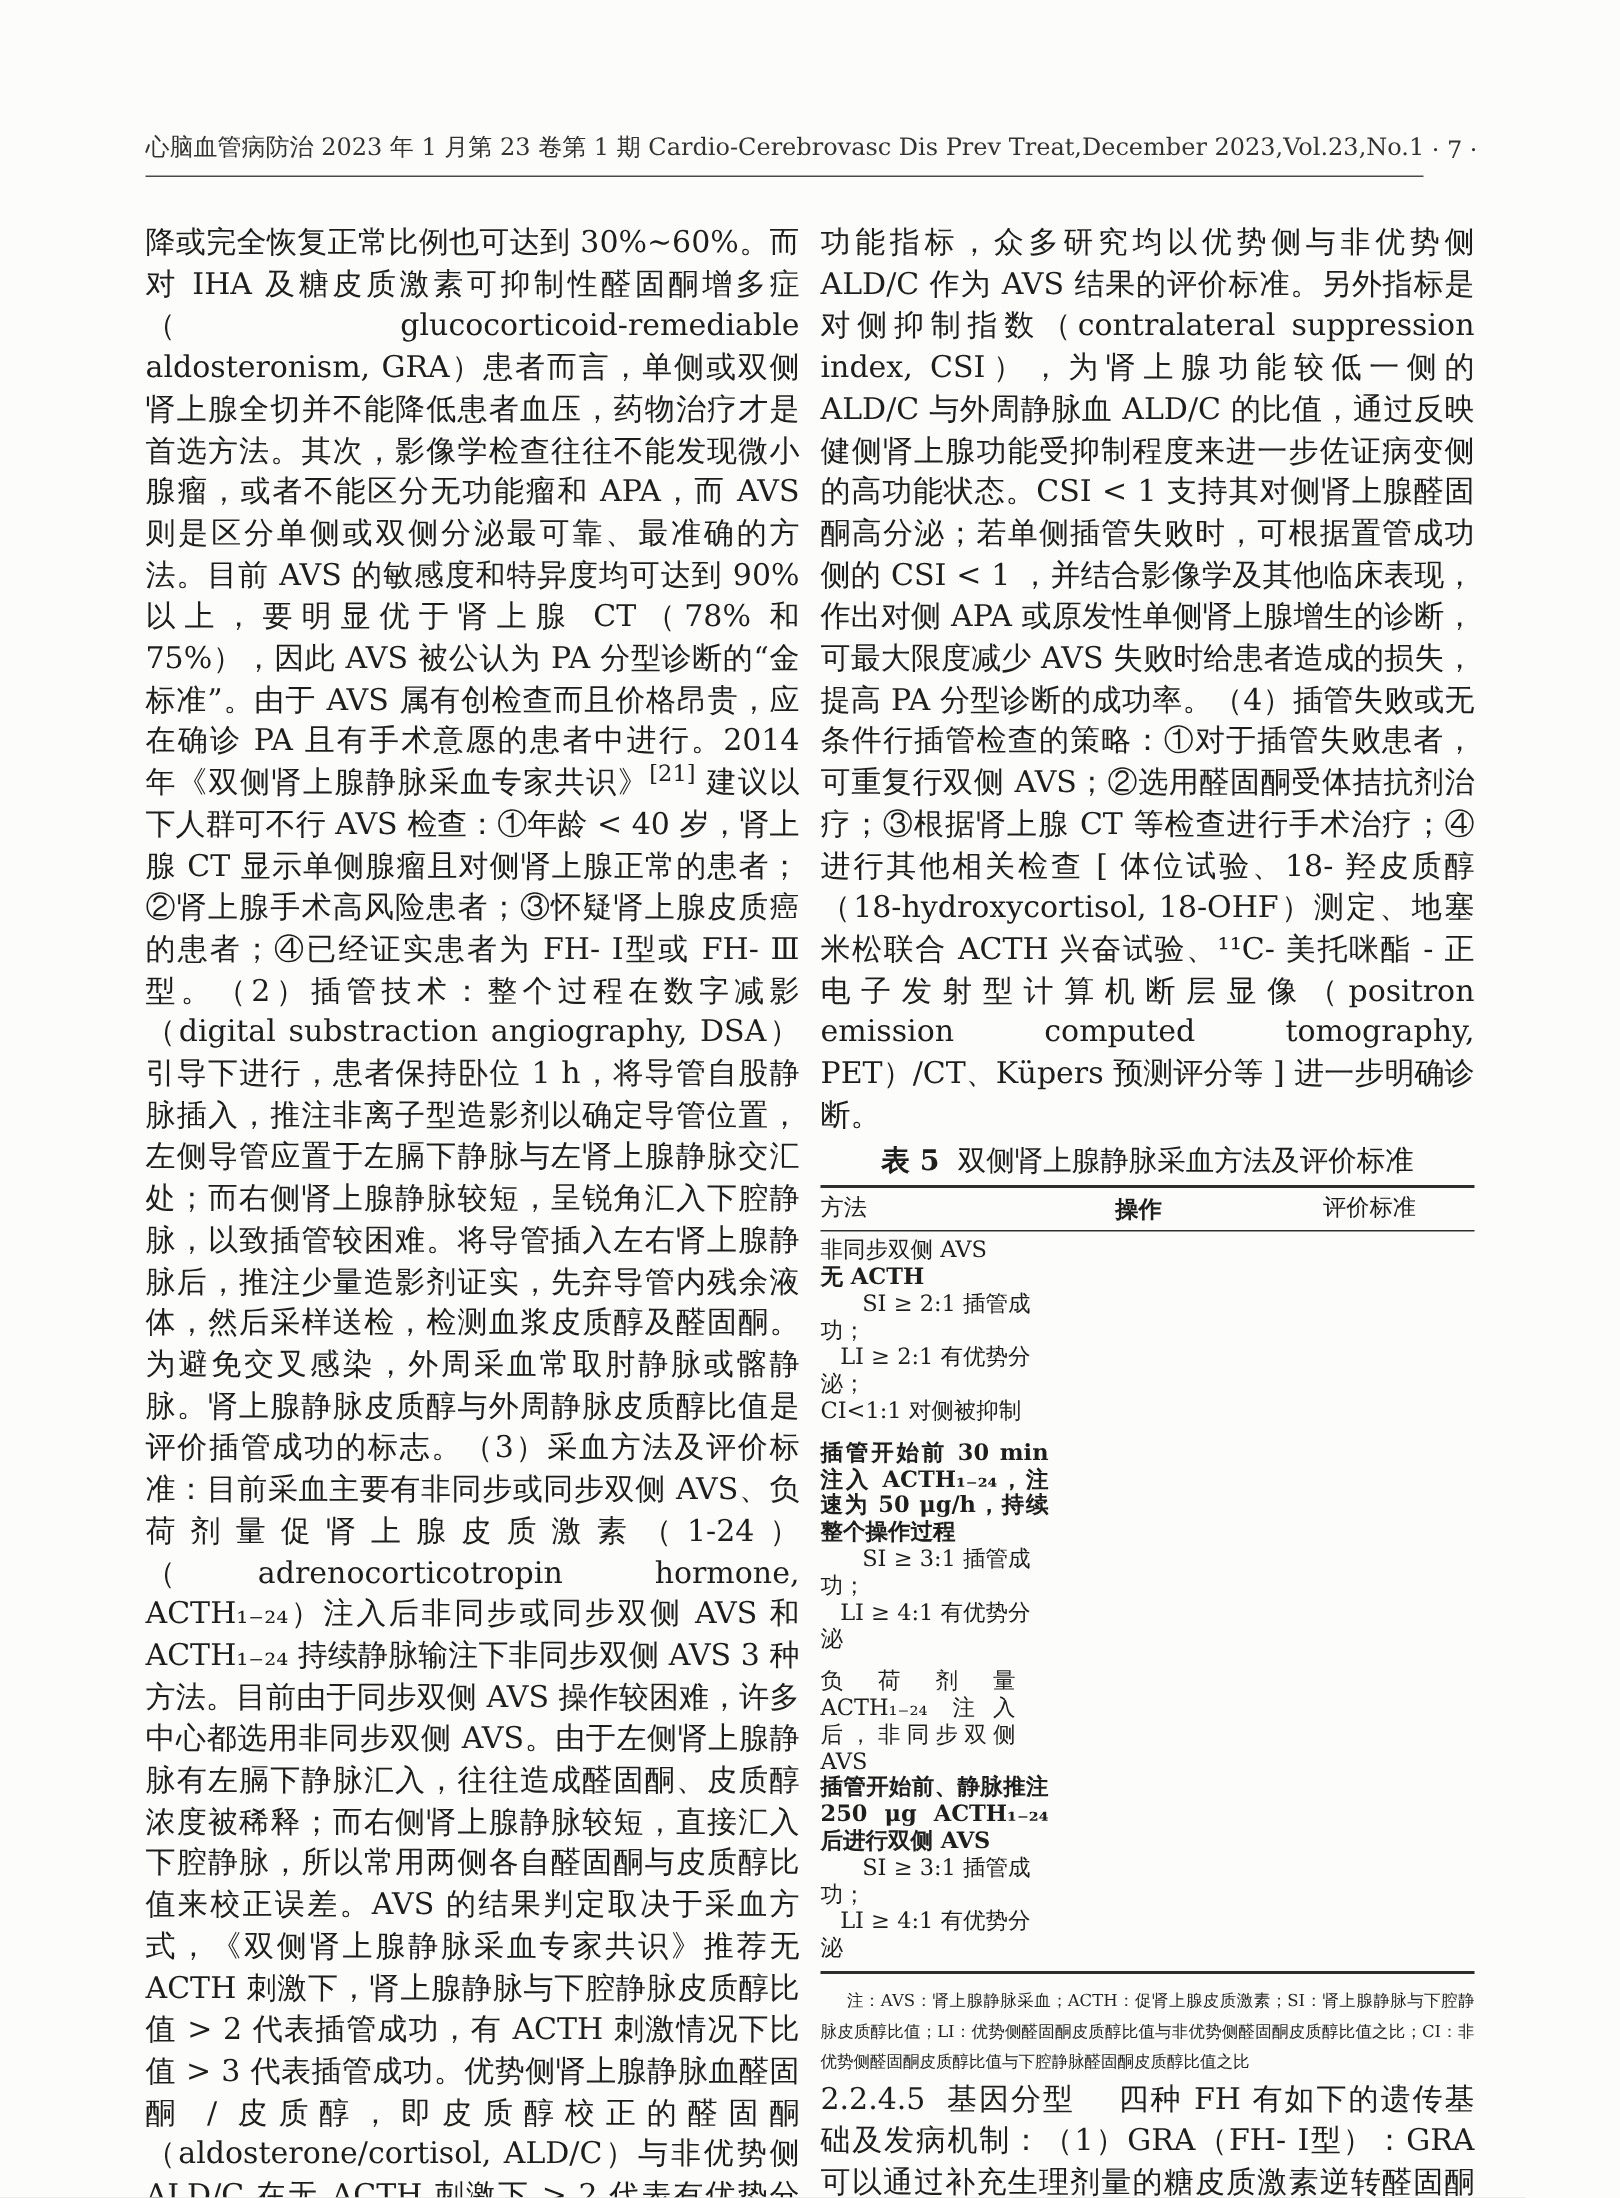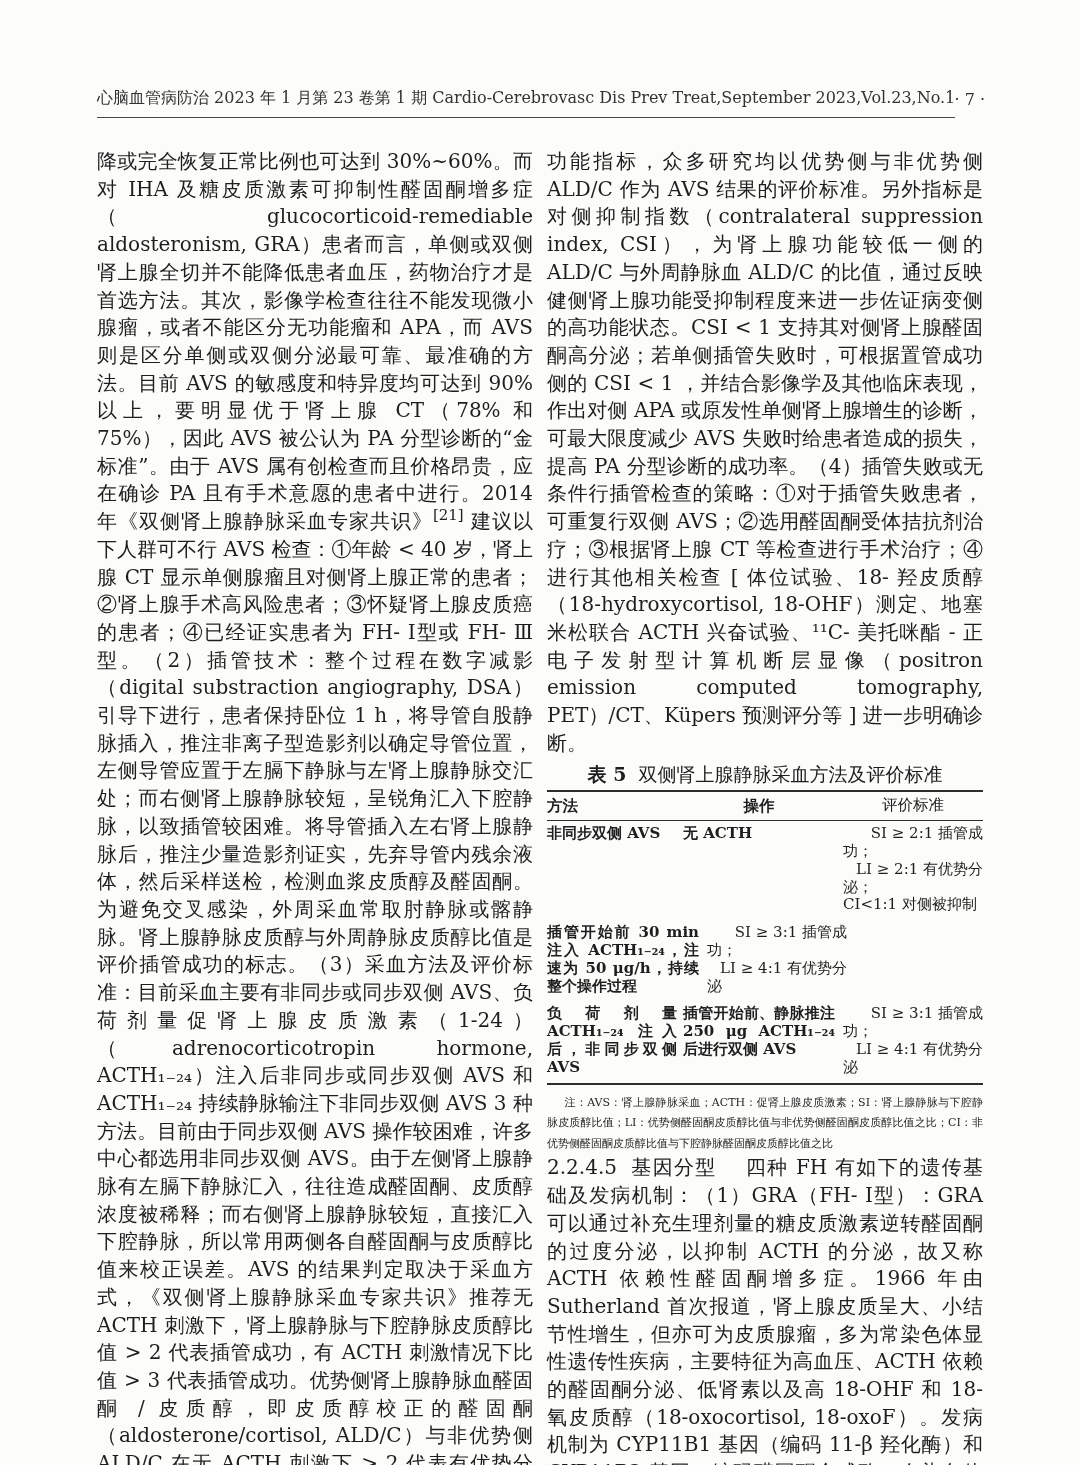--- a/index.html
+++ b/index.html
@@ -15,41 +15,41 @@
   .col-left{left:97px;}
   .col-right{left:547px;}
   p.para{margin:0;padding:0;}
   sup.ref{font-size:15px;line-height:0;vertical-align:super;}
   
   .tblwrap{margin-top:6px;font-size:15px;line-height:17.8px;}
   .tbl-title{text-align:center;font-size:19px;line-height:22px;margin-bottom:5px;text-align-last:center;}
   .tbl-title .b{font-weight:bold;margin-right:12px;}
   .tbl-grid{border-top:2px solid #2e2e2e;border-bottom:2px solid #2e2e2e;}
   .thead{display:flex;border-bottom:1px solid #2e2e2e;padding:5px 0;font-size:15.5px;}
-  .trow{display:flex;padding:4px 0 6px 0;}
-  .c1{width:136px;flex:none;padding-right:6px;box-sizing:border-box;font-weight:bold;}
+  .trow{display:flex;padding:4px 0 6px 0;flex-direction:column;}
+  .c1{width:136px;flex:none;padding-right:6px;box-sizing:border-box;}
   .c2{width:160px;flex:none;padding-right:8px;box-sizing:border-box;font-weight:bold;}
   .c3{width:140px;flex:none;}
   .thead .c2,.thead .c3{text-align:center;text-align-last:center;}
   .cell{text-align:justify;}
   .c3 .cl{text-align:right;text-align-last:left;}
   .tbl-notes{font-size:11px;line-height:20.6px;text-align:justify;text-indent:1.6em;
              margin-top:8px;color:#242424;}
   
   .bottompara{margin-top:7px;}
   .sec-num{margin-right:13px;}
   .sec-title{margin-right:29px;}
 </style>
 </head>
 <body>
 
 <div class="page">
 
   <div class="hdr">
-    <span class="jl">心脑血管病防治 2023 年 1 月第 23 卷第 1 期  Cardio-Cerebrovasc Dis Prev Treat,September 2023,Vol.23,No.1</span>
+    <span class="jl">心脑血管病防治 2023 年 1 月第 23 卷第 1 期  Cardio-Cerebrovasc Dis Prev Treat,December 2023,Vol.23,No.1</span>
     <span class="pn">· 7 ·</span>
   </div>
 
   <div class="col col-left">
     <p class="para"><span>降或完全恢复正常比例也可达到 30%~60%。而对 IHA 及糖皮质激素可抑制性醛固酮增多症（glucocorticoid-remediable aldosteronism, GRA）患者而言，单侧或双侧肾上腺全切并不能降低患者血压，药物治疗才是首选方法。其次，影像学检查往往不能发现微小腺瘤，或者不能区分无功能瘤和 APA，而 AVS 则是区分单侧或双侧分泌最可靠、最准确的方法。目前 AVS 的敏感度和特异度均可达到 90% 以上，要明显优于肾上腺 CT（78% 和 75%），因此 AVS 被公认为 PA 分型诊断的“金标准”。由于 AVS 属有创检查而且价格昂贵，应在确诊 PA 且有手术意愿的患者中进行。2014 年《双侧肾上腺静脉采血专家共识》</span><sup class="ref">[21]</sup><span> 建议以下人群可不行 AVS 检查：①年龄 &lt; 40 岁，肾上腺 CT 显示单侧腺瘤且对侧肾上腺正常的患者；②肾上腺手术高风险患者；③怀疑肾上腺皮质癌的患者；④已经证实患者为 FH- Ⅰ型或 FH- Ⅲ型。（2）插管技术：整个过程在数字减影（digital substraction angiography, DSA）引导下进行，患者保持卧位 1 h，将导管自股静脉插入，推注非离子型造影剂以确定导管位置，左侧导管应置于左膈下静脉与左肾上腺静脉交汇处；而右侧肾上腺静脉较短，呈锐角汇入下腔静脉，以致插管较困难。将导管插入左右肾上腺静脉后，推注少量造影剂证实，先弃导管内残余液体，然后采样送检，检测血浆皮质醇及醛固酮。为避免交叉感染，外周采血常取肘静脉或髂静脉。肾上腺静脉皮质醇与外周静脉皮质醇比值是评价插管成功的标志。（3）采血方法及评价标准：目前采血主要有非同步或同步双侧 AVS、负荷剂量促肾上腺皮质激素（1-24）（adrenocorticotropin hormone, ACTH₁₋₂₄）注入后非同步或同步双侧 AVS 和 ACTH₁₋₂₄ 持续静脉输注下非同步双侧 AVS 3 种方法。目前由于同步双侧 AVS 操作较困难，许多中心都选用非同步双侧 AVS。由于左侧肾上腺静脉有左膈下静脉汇入，往往造成醛固酮、皮质醇浓度被稀释；而右侧肾上腺静脉较短，直接汇入下腔静脉，所以常用两侧各自醛固酮与皮质醇比值来校正误差。AVS 的结果判定取决于采血方式，《双侧肾上腺静脉采血专家共识》推荐无 ACTH 刺激下，肾上腺静脉与下腔静脉皮质醇比值 &gt; 2 代表插管成功，有 ACTH 刺激情况下比值 &gt; 3 代表插管成功。优势侧肾上腺静脉血醛固酮 / 皮质醇，即皮质醇校正的醛固酮（aldosterone/cortisol, ALD/C）与非优势侧 ALD/C 在无 ACTH 刺激下 &gt; 2 代表有优势分泌，ACTH 刺激下比值 &gt; 4 代表优势分泌，见表 5。目前认为 AVS 是 PA 分型及确定手术的重要依据，肾上腺静脉血 ALD/C 是肾上腺球状带的</span></p>
   </div>
 
   <div class="col col-right">
     <p class="para">功能指标，众多研究均以优势侧与非优势侧 ALD/C 作为 AVS 结果的评价标准。另外指标是对侧抑制指数（contralateral suppression index, CSI），为肾上腺功能较低一侧的 ALD/C 与外周静脉血 ALD/C 的比值，通过反映健侧肾上腺功能受抑制程度来进一步佐证病变侧的高功能状态。CSI &lt; 1 支持其对侧肾上腺醛固酮高分泌；若单侧插管失败时，可根据置管成功侧的 CSI &lt; 1 ，并结合影像学及其他临床表现，作出对侧 APA 或原发性单侧肾上腺增生的诊断，可最大限度减少 AVS 失败时给患者造成的损失，提高 PA 分型诊断的成功率。（4）插管失败或无条件行插管检查的策略：①对于插管失败患者，可重复行双侧 AVS；②选用醛固酮受体拮抗剂治疗；③根据肾上腺 CT 等检查进行手术治疗；④进行其他相关检查 [ 体位试验、18- 羟皮质醇（18-hydroxycortisol, 18-OHF）测定、地塞米松联合 ACTH 兴奋试验、¹¹C- 美托咪酯 - 正电子发射型计算机断层显像（positron emission computed tomography, PET）/CT、Küpers 预测评分等 ] 进一步明确诊断。</p>
 

